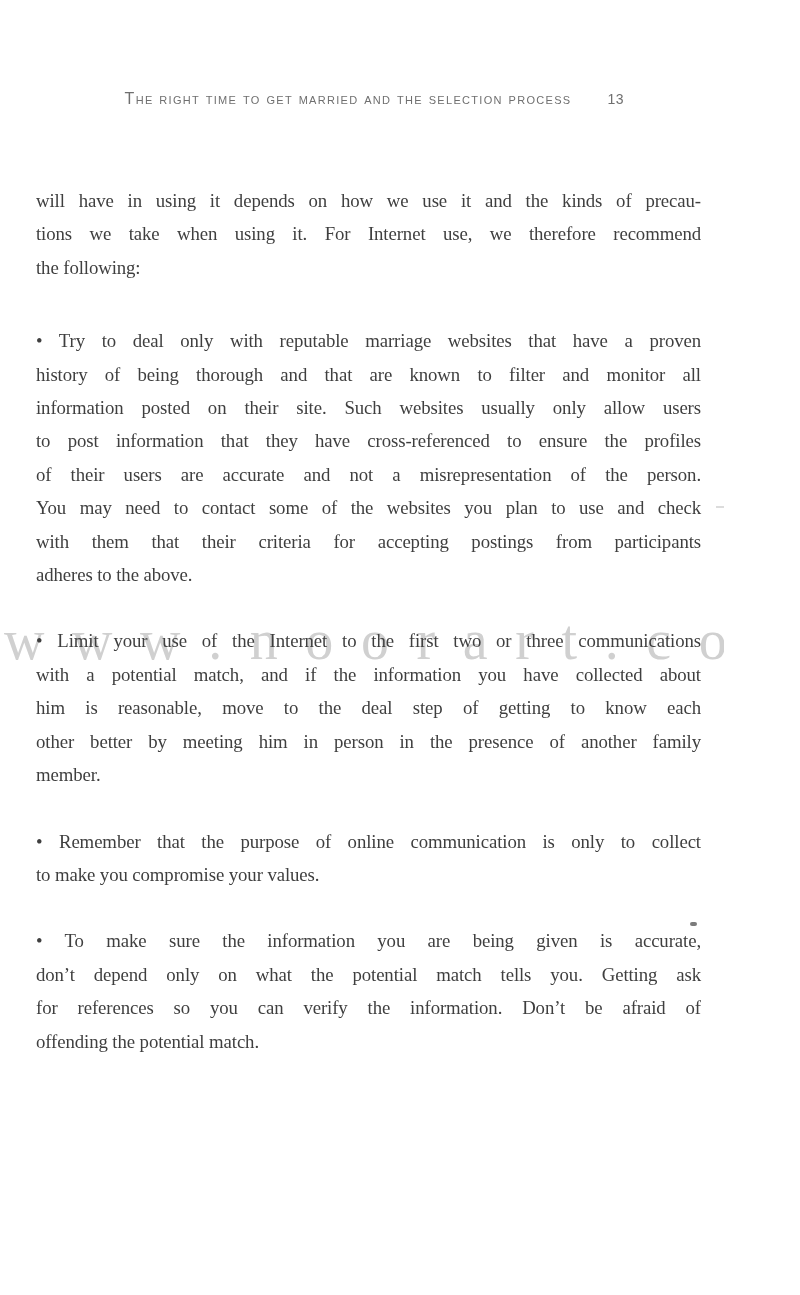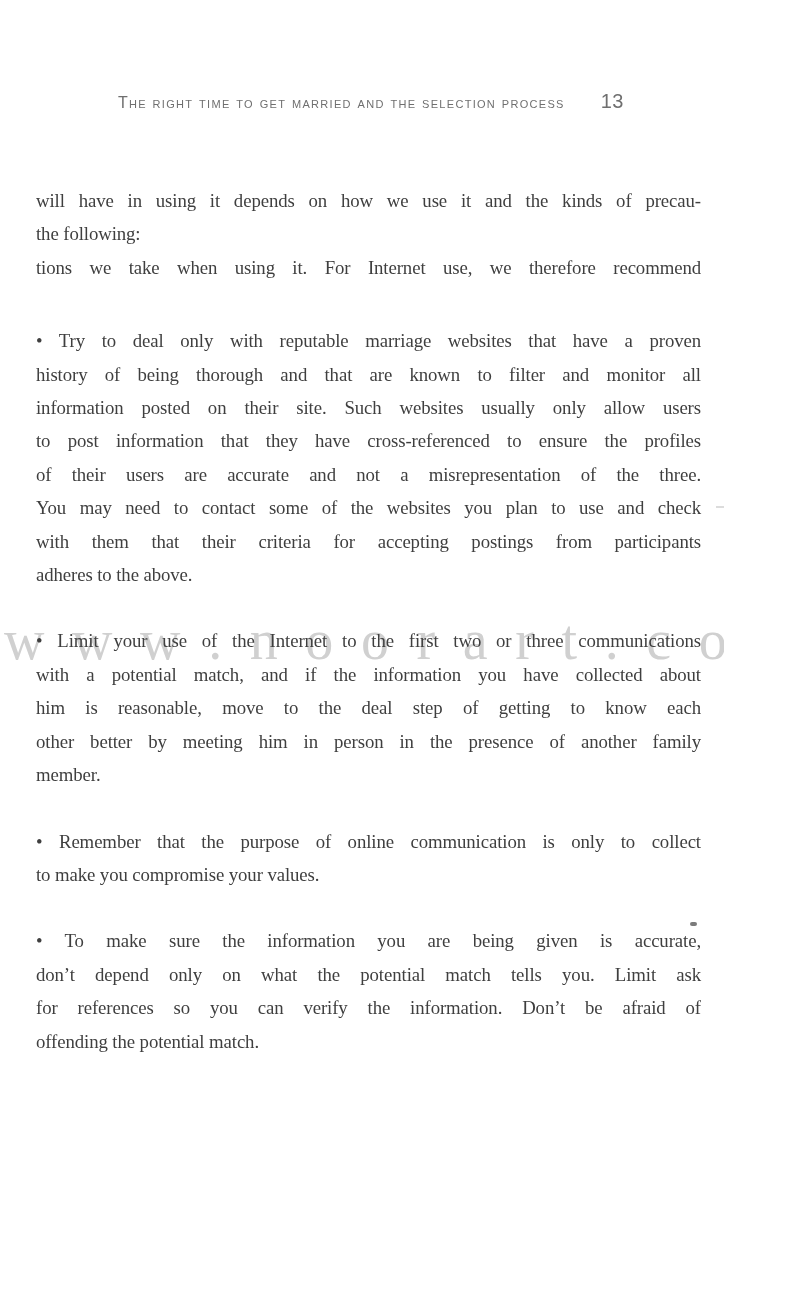--- a/index.html
+++ b/index.html
@@ -26,21 +26,21 @@
     color: #6f6f6f;
     z-index: 2;
   }
   .rh-title {
     font-variant: small-caps;
     font-size: 16px;
     letter-spacing: 1.3px;
     white-space: nowrap;
   }
   .rh-num {
-    font-size: 20px;
+    font-size: 14px;
     letter-spacing: 0.5px;
   }
 
   
   .watermark {
     position: absolute;
     left: 4px;
     top: 612px;
     width: 794px;
     display: flex;
@@ -118,47 +118,47 @@
       <span>t</span>
       <span>.</span>
       <span>c</span>
       <span>o</span>
       <span>m</span>
     </div>
 
   <div class="body-text">
       <div class="para">
         <div class="line">will have in using it depends on how we use it and the kinds of precau-</div>
+        <div class="line">tions we take when using it. For Internet use, we therefore recommend</div>
         <div class="line last">the following:</div>
-        <div class="line">tions we take when using it. For Internet use, we therefore recommend</div>
       </div>
       <div class="para">
         <div class="line">• Try to deal only with reputable marriage websites that have a proven</div>
         <div class="line">history of being thorough and that are known to filter and monitor all</div>
         <div class="line">information posted on their site. Such websites usually only allow users</div>
         <div class="line">to post information that they have cross-referenced to ensure the profiles</div>
-        <div class="line">of their users are accurate and not a misrepresentation of the three.</div>
+        <div class="line">of their users are accurate and not a misrepresentation of the person.</div>
         <div class="line">You may need to contact some of the websites you plan to use and check</div>
         <div class="line">with them that their criteria for accepting postings from participants</div>
         <div class="line last">adheres to the above.</div>
       </div>
       <div class="para">
         <div class="line">• Limit your use of the Internet to the first two or three communications</div>
         <div class="line">with a potential match, and if the information you have collected about</div>
         <div class="line">him is reasonable, move to the deal step of getting to know each</div>
         <div class="line">other better by meeting him in person in the presence of another family</div>
         <div class="line last">member.</div>
       </div>
       <div class="para">
         <div class="line">• Remember that the purpose of online communication is only to collect</div>
         <div class="line last">to make you compromise your values.</div>
       </div>
       <div class="para">
         <div class="line">• To make sure the information you are being given is accurate,</div>
-        <div class="line">don’t depend only on what the potential match tells you. Limit ask</div>
+        <div class="line">don’t depend only on what the potential match tells you. Getting ask</div>
         <div class="line">for references so you can verify the information. Don’t be afraid of</div>
         <div class="line last">offending the potential match.</div>
       </div>
     </div>
 
   <div class="artifact-dash dash-1"></div>
   <div class="artifact-dash dash-2"></div>
   <div class="artifact-dash dash-3"></div>
   <div class="speck-1"></div>
 

